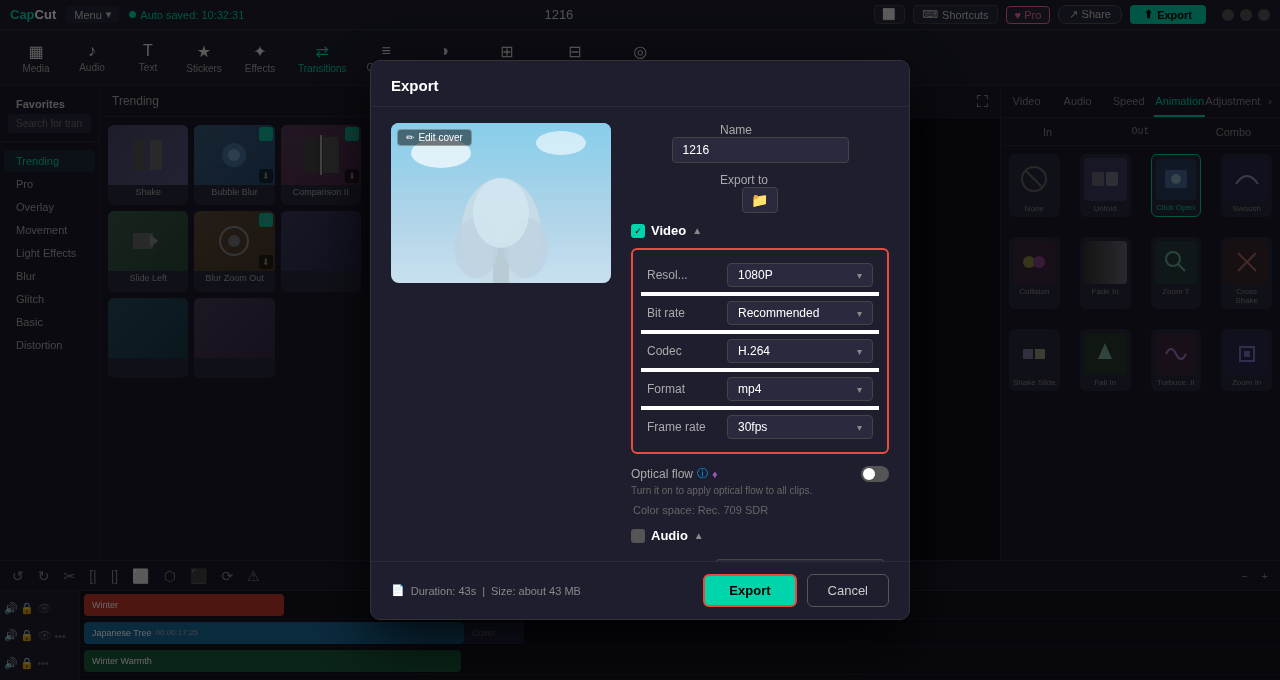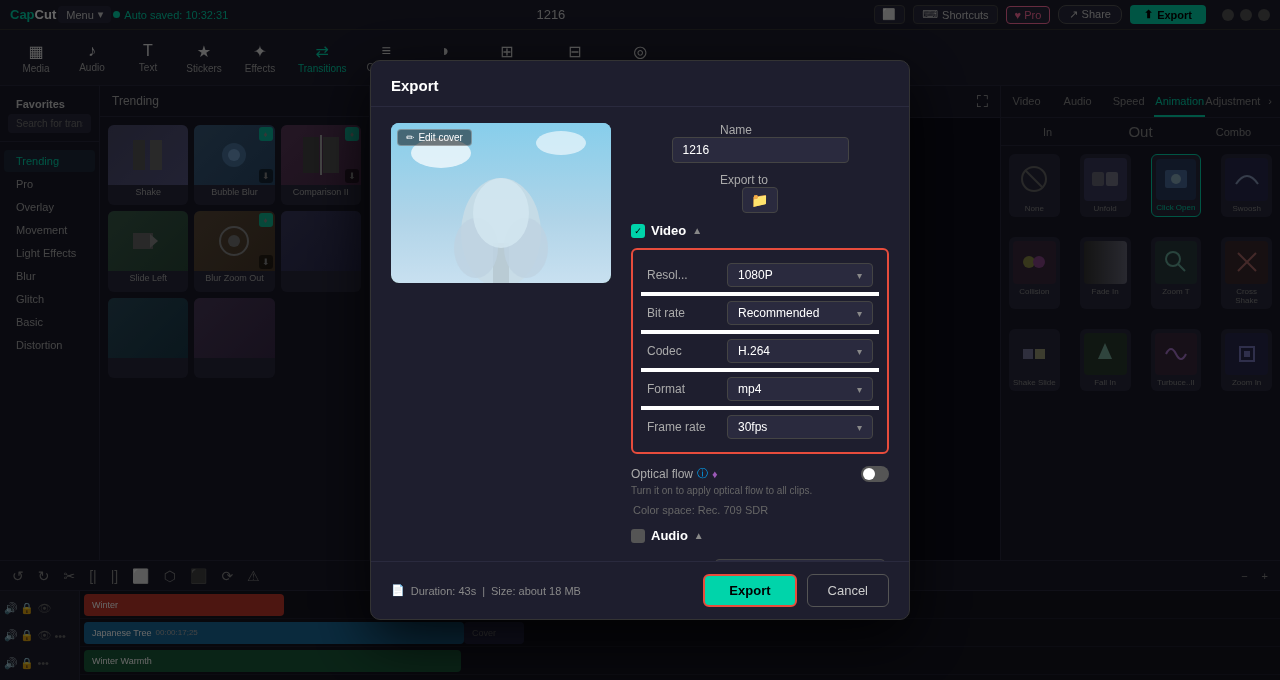--- a/index.html
+++ b/index.html
@@ -13,21 +13,21 @@
       font-size: 12px;
     }
 
     
     .topbar {
       height: 30px;
       background: #1e1e2e;
       display: flex;
       align-items: center;
       padding: 0 10px;
-      gap: 2px;
+      gap: 10px;
       border-bottom: 1px solid #333;
     }
     .topbar-logo { color: #00d4aa; font-weight: bold; font-size: 13px; }
     .topbar-menu { background: #2a2a3e; border-radius: 4px; padding: 2px 8px; font-size: 11px; color: #ccc; cursor: pointer; display: flex; align-items: center; gap: 4px; }
     .auto-save { color: #00d4aa; font-size: 11px; display: flex; align-items: center; gap: 4px; }
     .dot-green { width: 7px; height: 7px; border-radius: 50%; background: #00d4aa; }
     .topbar-center { flex: 1; text-align: center; font-size: 13px; color: #ccc; }
     .topbar-right { display: flex; align-items: center; gap: 8px; }
     .btn-icon { background: #2a2a3e; border: 1px solid #444; border-radius: 4px; padding: 2px 8px; font-size: 11px; color: #ccc; cursor: pointer; display: flex; align-items: center; gap: 4px; }
     .btn-pro { background: #2a2a3e; border: 1px solid #ff6b9d; border-radius: 4px; padding: 2px 8px; font-size: 11px; color: #ff6b9d; cursor: pointer; }
@@ -618,21 +618,21 @@
     <div class="right-tabs">
       <div class="right-tab">Video</div>
       <div class="right-tab">Audio</div>
       <div class="right-tab">Speed</div>
       <div class="right-tab active">Animation</div>
       <div class="right-tab">Adjustment</div>
       <div class="right-tab" style="flex:0;padding:0 8px;">›</div>
     </div>
     <div style="display:flex;border-bottom:1px solid #2a2a3e;height:28px;">
       <div style="flex:1;display:flex;align-items:center;justify-content:center;font-size:11px;color:#888;cursor:pointer;">In</div>
-      <div style="flex:1;display:flex;align-items:center;justify-content:center;font-size:15px;color:#888;cursor:pointer;">Out</div>
+      <div style="flex:1;display:flex;align-items:center;justify-content:center;font-size:10px;color:#888;cursor:pointer;font-family:Liberation Mono, monospace;">Out</div>
       <div style="flex:1;display:flex;align-items:center;justify-content:center;font-size:11px;color:#888;cursor:pointer;">Combo</div>
     </div>
     <div class="animation-grid">
       <div class="anim-item">
         <div class="anim-thumb" style="background:#2a2a3e;">
           <svg width="30" height="30" viewBox="0 0 30 30">
               <circle cx="15" cy="15" r="12" stroke="#666" stroke-width="2" fill="none"></circle>
               <line x1="6" y1="6" x2="24" y2="24" stroke="#666" stroke-width="2"></line>
             </svg>
         </div>
@@ -925,21 +925,21 @@
         </div>
 
       </div>
     </div>
 
     <div class="dialog-footer">
       <div class="footer-info">
         <span>📄</span>
         <span>Duration: 43s</span>
         <span> | </span>
-        <span>Size: about 18 MB</span>
+        <span>Size: about 43 MB</span>
       </div>
       <div class="footer-actions">
         <button class="btn-export">Export</button>
         <button class="btn-cancel">Cancel</button>
       </div>
     </div>
   </div>
 </div>
 
 </body></html>

